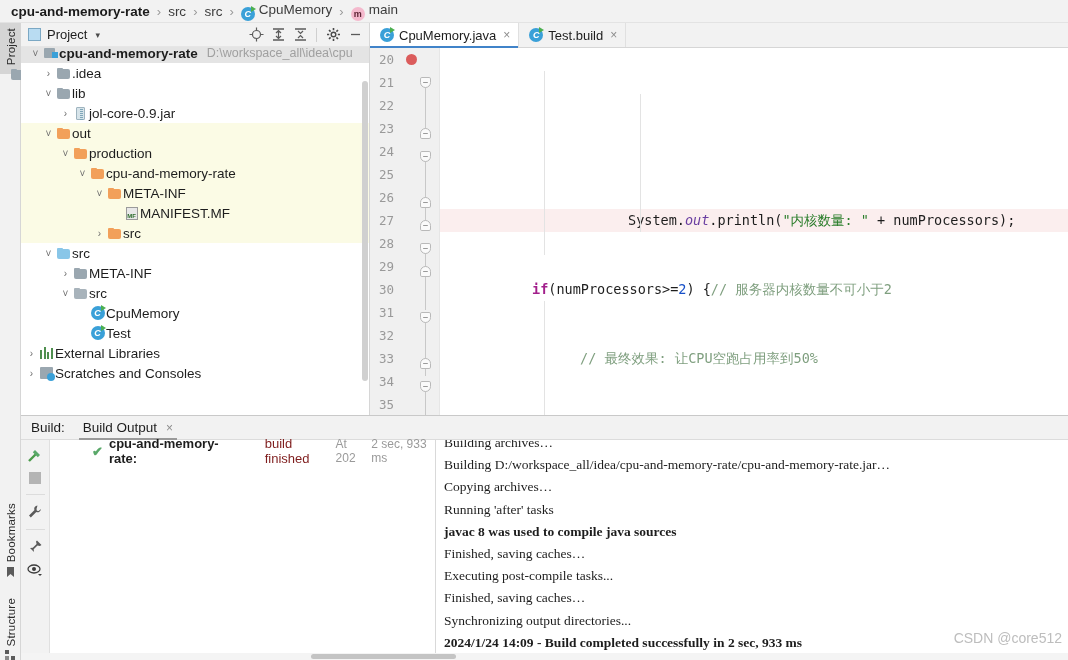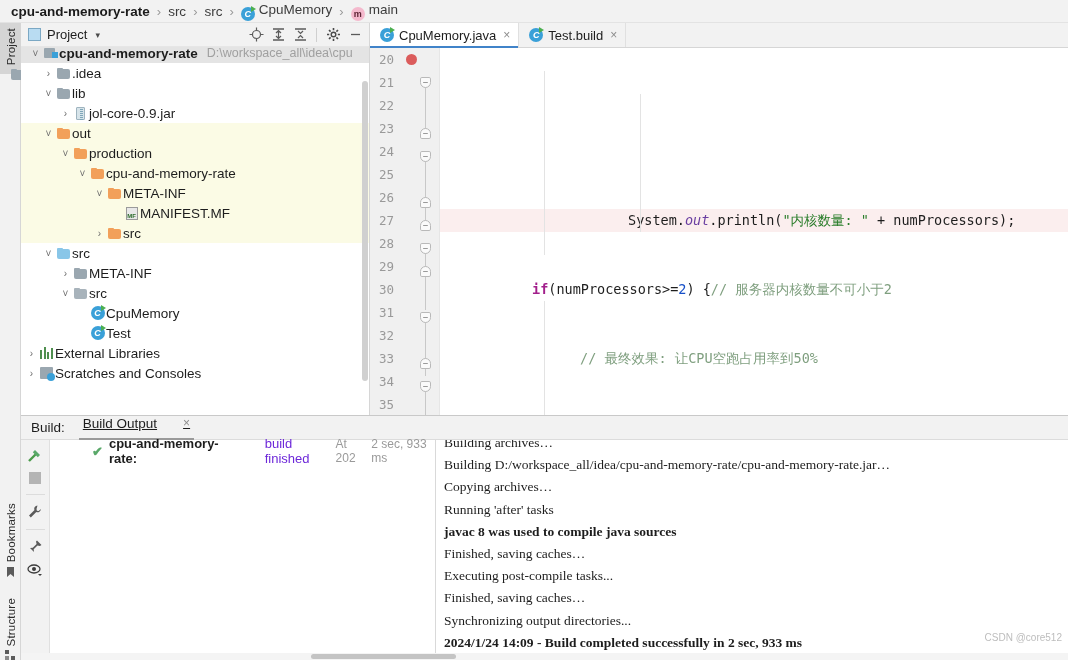--- a/index.html
+++ b/index.html
@@ -189,49 +189,49 @@
   .build {
     position:absolute; left:21px; top:415px; width:1047px; height:245px;
     background:#ffffff; border-top:1px solid #c9c9c9;
   }
   .build-tabs {
     height:24px; background:#f2f2f2; display:flex; align-items:center;
     padding-left:10px; gap:14px; border-bottom:1px solid #dcdcdc;
   }
   .build-label { font-size:13.5px; color:#1d1d1d; }
   .build-tab {
-    font-size:13.5px; color:#1d1d1d; display:flex; align-items:flex-start; gap:24px;
-    height:24px; padding:0 4px; position:relative;text-decoration:underline;
+    font-size:13.5px; color:#1d1d1d; display:flex; align-items:center; gap:7px;
+    height:24px; padding:0 4px; position:relative;
   }
   .build-tab.active::after {
     content:""; position:absolute; left:0; bottom:0; width:100%; height:2px; background:#9a9a9a;
   }
   .build-body { display:flex; height:221px; }
   .build-rail {
     width:29px; flex:none; background:#f2f2f2; border-right:1px solid #e0e0e0;
     display:flex; flex-direction:column; align-items:center; padding-top:6px; gap:7px;
   }
   .build-rail .sep { width:19px; height:1px; background:#dcdcdc; margin:2px 0; }
   .build-tree {
     width:386px; flex:none; background:#ffffff; border-right:1px solid #d9d9d9; position:relative;
   }
   .bt-row { height:22px; display:flex; align-items:center; gap:6px; padding-left:42px; font-size:13px; }
   .check { color:#59a869; font-size:13px; font-weight:bold; }
   .bt-name { font-weight:bold; color:#1d1d1d; }
-  .bt-status { color:#6d28d9;margin-left:32px; }
+  .bt-status { color:#7f1d1d;margin-left:32px; }
   .bt-time { color:#9a9a9a; font-size:12px; }
   .build-log {
     flex:1; background:#ffffff; position:relative; overflow:hidden;
     font-family:"DejaVu Sans Mono", monospace; font-size:13.5px; line-height:22.2px;
     color:#1d1d1d; padding-left:8px; padding-top:0px;
   }
   .logline { height:22.2px; white-space:pre;font-family:Liberation Serif, serif; }
   .logline.b { font-weight:bold; }
   .watermark {
-    position:absolute; right:6px; bottom:12px; color:#bdbdbd; font-size:10px;
+    position:absolute; right:6px; bottom:12px; color:#bdbdbd; font-size:14px;
     font-family:"Liberation Sans", sans-serif;
   }
   .hscroll {
     position:absolute; left:0; bottom:0; width:100%; height:7px; background:#f4f4f4;
   }
   .hscroll i {
     position:absolute; left:290px; top:1px; width:145px; height:5px;
     background:#c4c4c4; border-radius:3px; display:block;
   }
   svg { display:block; }

